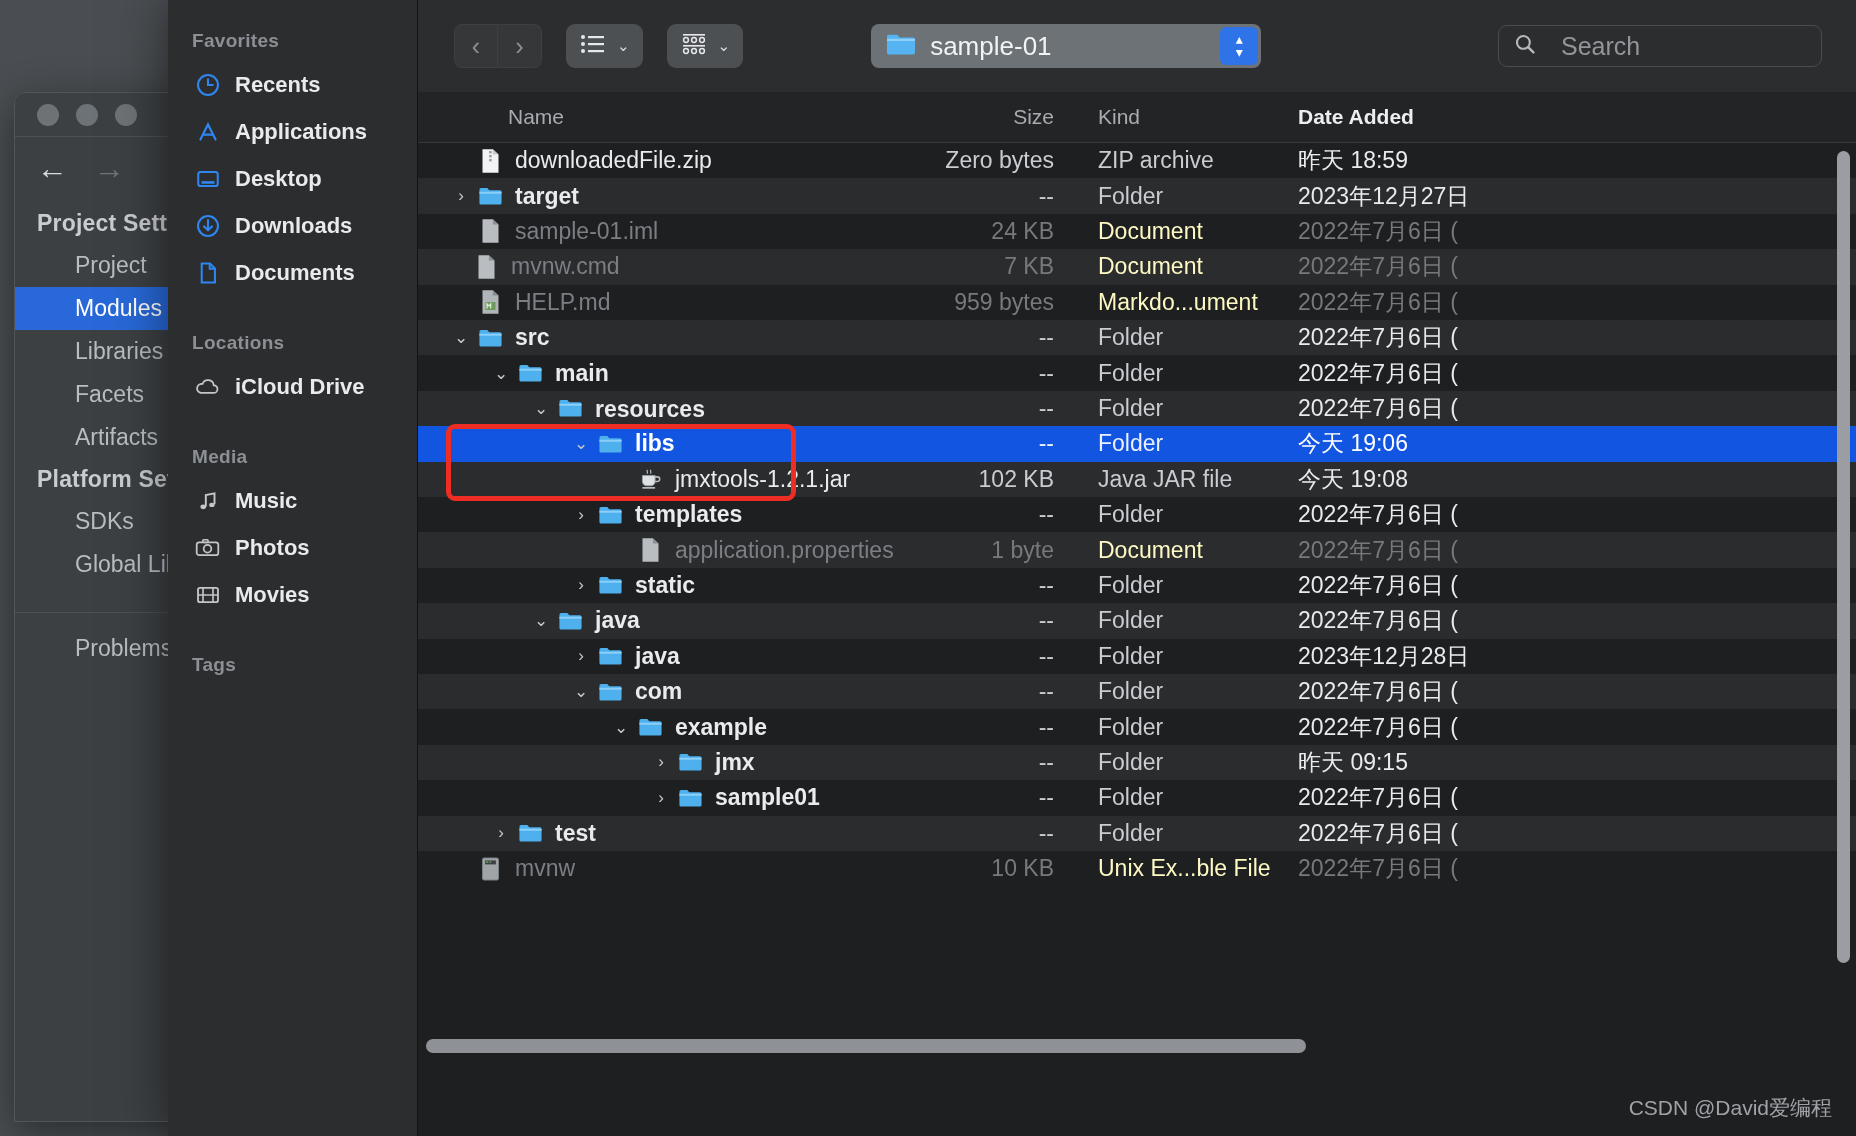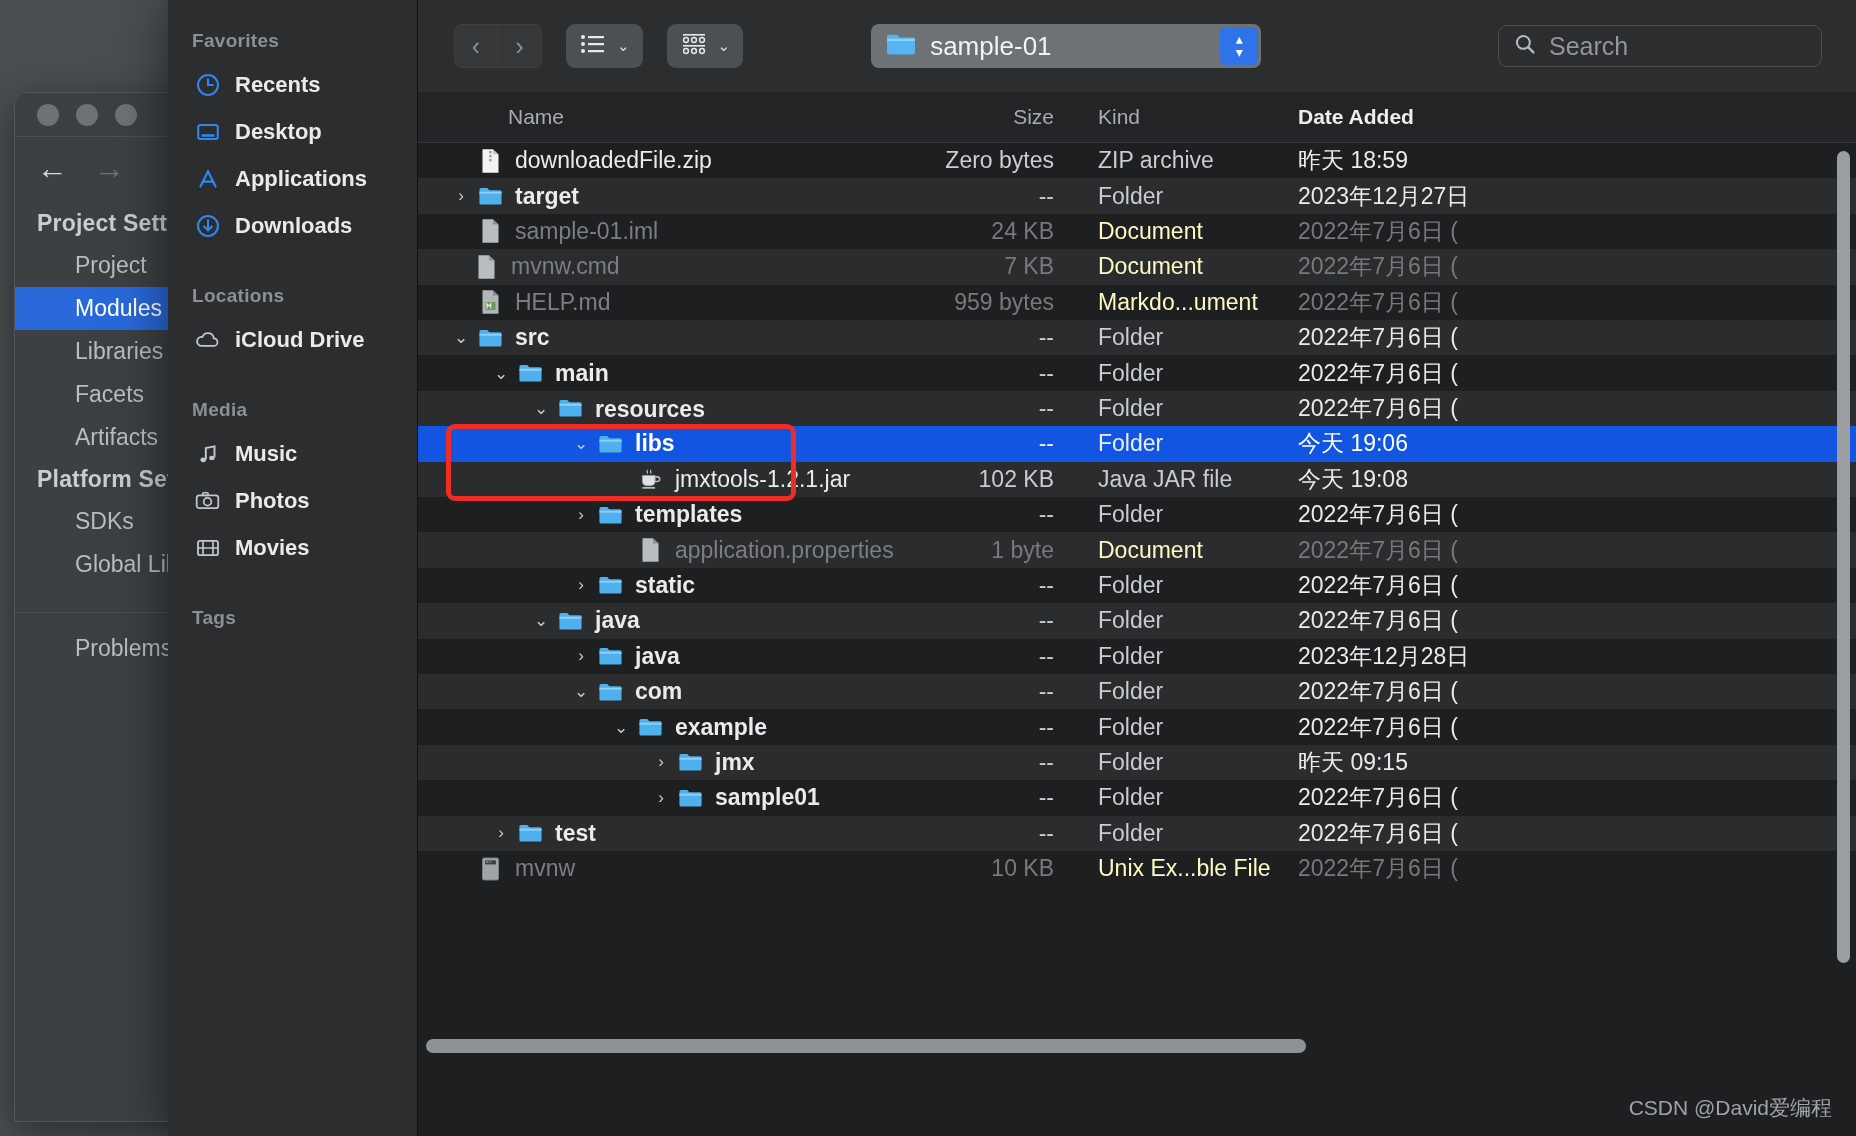--- a/index.html
+++ b/index.html
@@ -77,21 +77,21 @@
     height:44px; background:#6d7276; border-radius:8px; display:flex; align-items:center;
     gap:13px; padding:0 0 0 14px; margin-left:128px; width:390px; position:relative;
   }
   .pathbtn .label { font-size:26px; color:#f2f3f4; }
   .stepper {
     position:absolute; right:3px; top:3px; bottom:3px; width:38px; background:#2f73e8; border-radius:6px;
     display:flex; flex-direction:column; align-items:center; justify-content:center; color:#fff; font-size:14px; line-height:.95;
   }
   .search {
     margin-left:auto; width:324px; height:42px; border:1px solid #4a4d50; border-radius:9px;
-    background:#2b2d2f; display:flex; align-items:center; gap:12px; padding:0 14px;
+    background:#2b2d2f; display:flex; align-items:center; gap:24px; padding:0 14px;
   }
   .search .ph { font-size:25px; color:#92969a; }
 
   
   .colhead {
     height:50px; flex:0 0 50px; background:#232426; display:flex; align-items:center;
     color:#a8acb1; font-size:21px; position:relative;
   }
   .colhead .c-name { padding-left:90px; }
   .colhead .c-size { position:absolute; left:516px; width:120px; text-align:right; }
@@ -176,47 +176,56 @@
               <circle cx="12" cy="12" r="9.2" fill="none" stroke="#2f86f0" stroke-width="1.9"></circle>
               <path d="M12 6.8V12h4.4" fill="none" stroke="#2f86f0" stroke-width="1.9" stroke-linecap="round"></path>
             </svg>
         </span>
         <span class="nmtext">Recents</span>
       </div>
 
       <div class="sb-item">
         <span class="sb-icon">
           <svg width="26" height="26" viewBox="0 0 24 24">
+              <path d="M5 19 L12 5 L19 19" fill="none" stroke="#2f86f0" stroke-width="2" stroke-linecap="round"></path>
+              <path d="M7.4 14.4h9.2" stroke="#2f86f0" stroke-width="2" stroke-linecap="round"></path>
+            </svg>
+        </span>
+        <span class="nmtext">Applications</span>
+      </div>
+
+      <div class="sb-item">
+        <span class="sb-icon">
+          <svg width="26" height="26" viewBox="0 0 24 24">
               <rect x="3" y="5.5" width="18" height="13" rx="2.2" fill="none" stroke="#2f86f0" stroke-width="1.9"></rect>
               <rect x="6" y="14" width="12" height="2.4" fill="#2f86f0"></rect>
             </svg>
         </span>
         <span class="nmtext">Desktop</span>
-      </div>
-
-      <div class="sb-item">
-        <span class="sb-icon">
-          <svg width="26" height="26" viewBox="0 0 24 24">
-              <path d="M5 19 L12 5 L19 19" fill="none" stroke="#2f86f0" stroke-width="2" stroke-linecap="round"></path>
-              <path d="M7.4 14.4h9.2" stroke="#2f86f0" stroke-width="2" stroke-linecap="round"></path>
-            </svg>
-        </span>
-        <span class="nmtext">Applications</span>
       </div>
 
       <div class="sb-item">
         <span class="sb-icon">
           <svg width="26" height="26" viewBox="0 0 24 24">
               <circle cx="12" cy="12" r="9.2" fill="none" stroke="#2f86f0" stroke-width="1.9"></circle>
               <path d="M12 6.6v9.2M8.4 12.4 12 16l3.6-3.6" fill="none" stroke="#2f86f0" stroke-width="1.9" stroke-linecap="round"></path>
             </svg>
         </span>
         <span class="nmtext">Downloads</span>
       </div>
 
+      <div class="sb-item">
+        <span class="sb-icon">
+          <svg width="26" height="26" viewBox="0 0 24 24">
+              <path d="M6.2 3.2h7.6l4.6 4.6v13H6.2z" fill="none" stroke="#2f86f0" stroke-width="1.9"></path>
+              <path d="M13.6 3.4v4.6h4.6" fill="none" stroke="#2f86f0" stroke-width="1.9"></path>
+            </svg>
+        </span>
+        <span class="nmtext">Documents</span>
+      </div>
 
       <div class="sb-spacer"></div>
       <div class="sb-group">Locations</div>
 
       <div class="sb-item">
         <span class="sb-icon">
           <svg width="27" height="27" viewBox="0 0 26 24">
               <path d="M6.6 18.2h12.2a3.7 3.7 0 0 0 .2-7.4 5.6 5.6 0 0 0-10.8-1.3 3.9 3.9 0 0 0-1.6 8.7z" fill="none" stroke="#c3c7cb" stroke-width="1.7"></path>
             </svg>
         </span>

